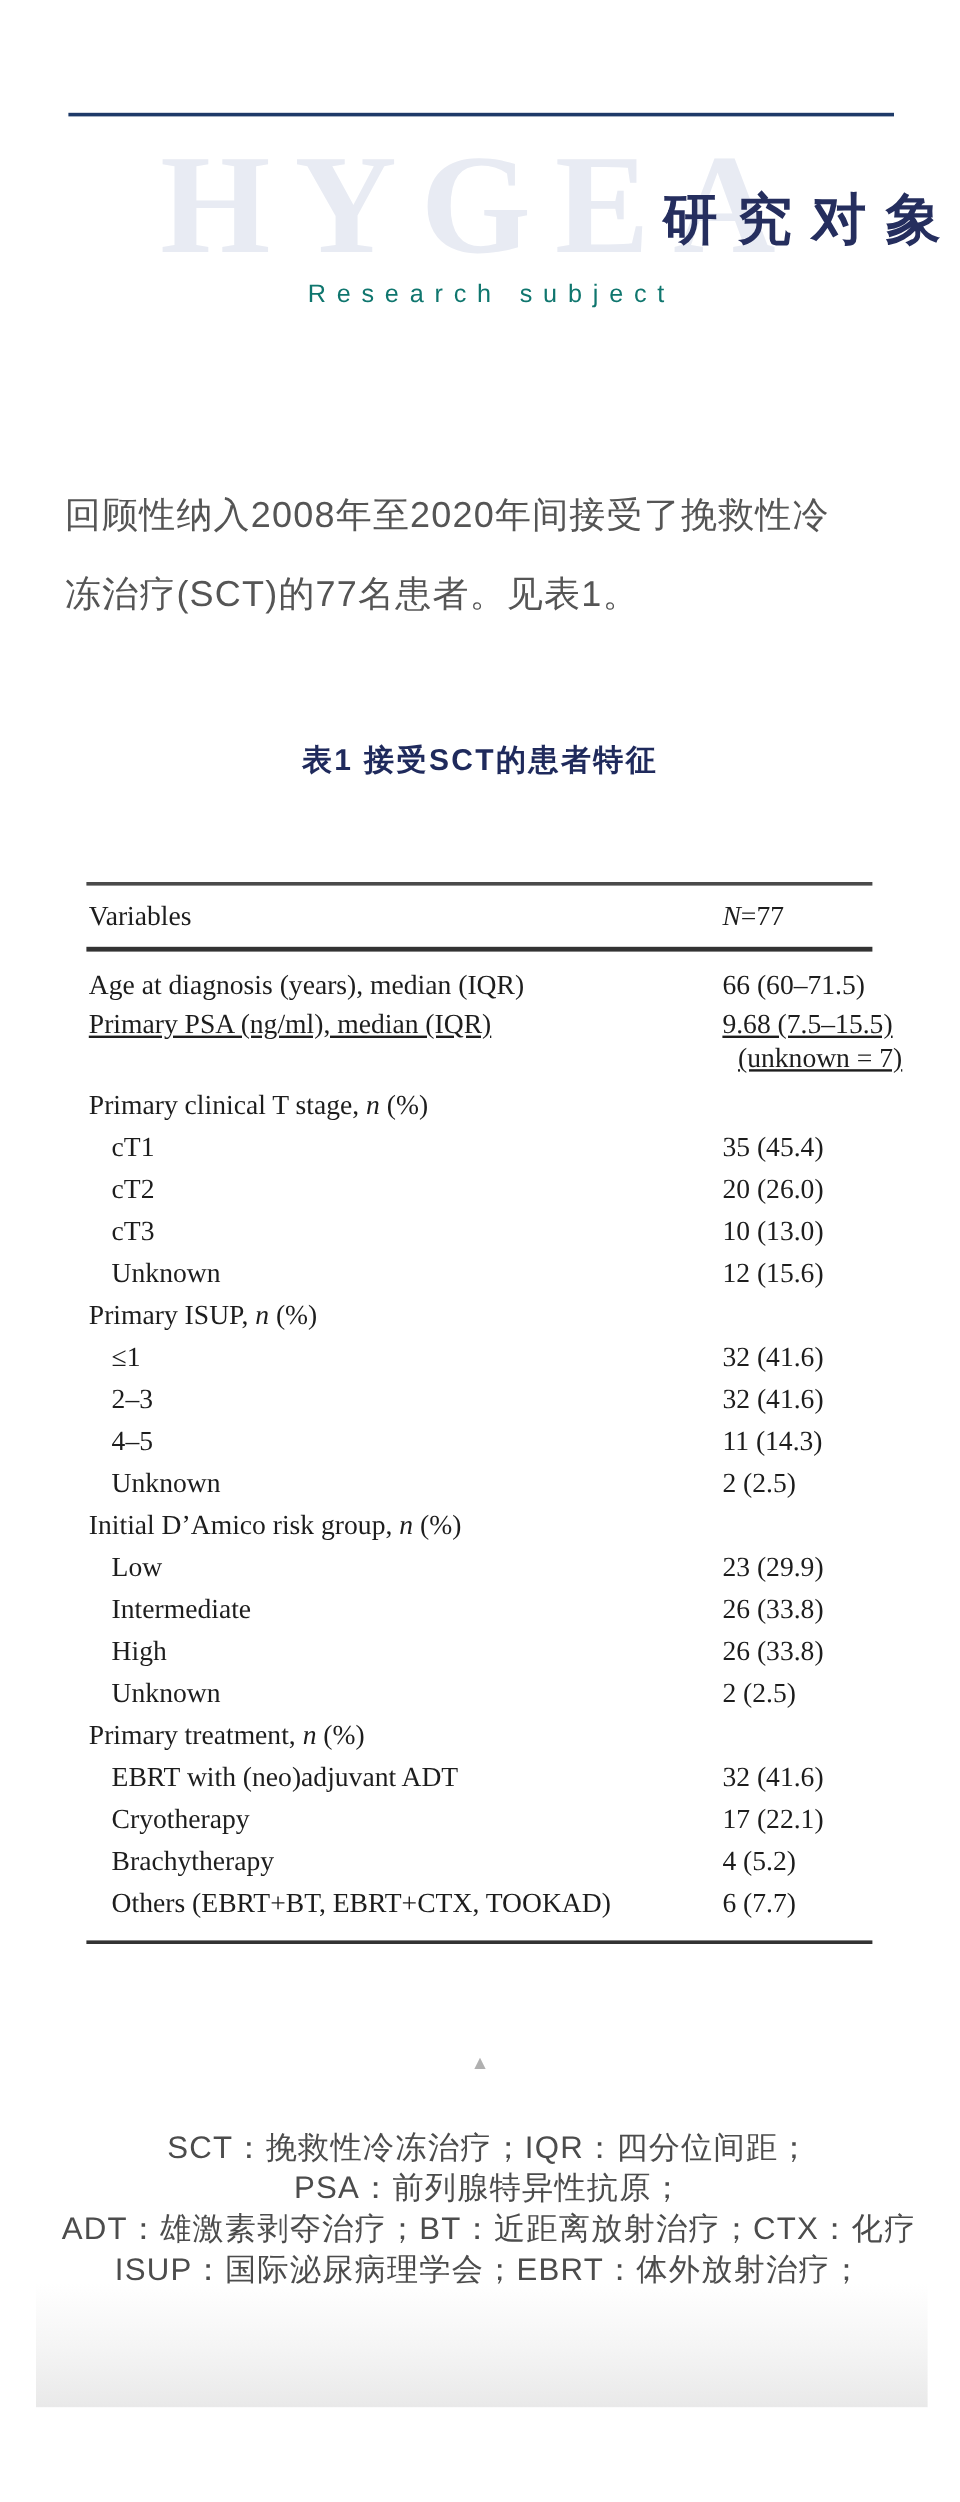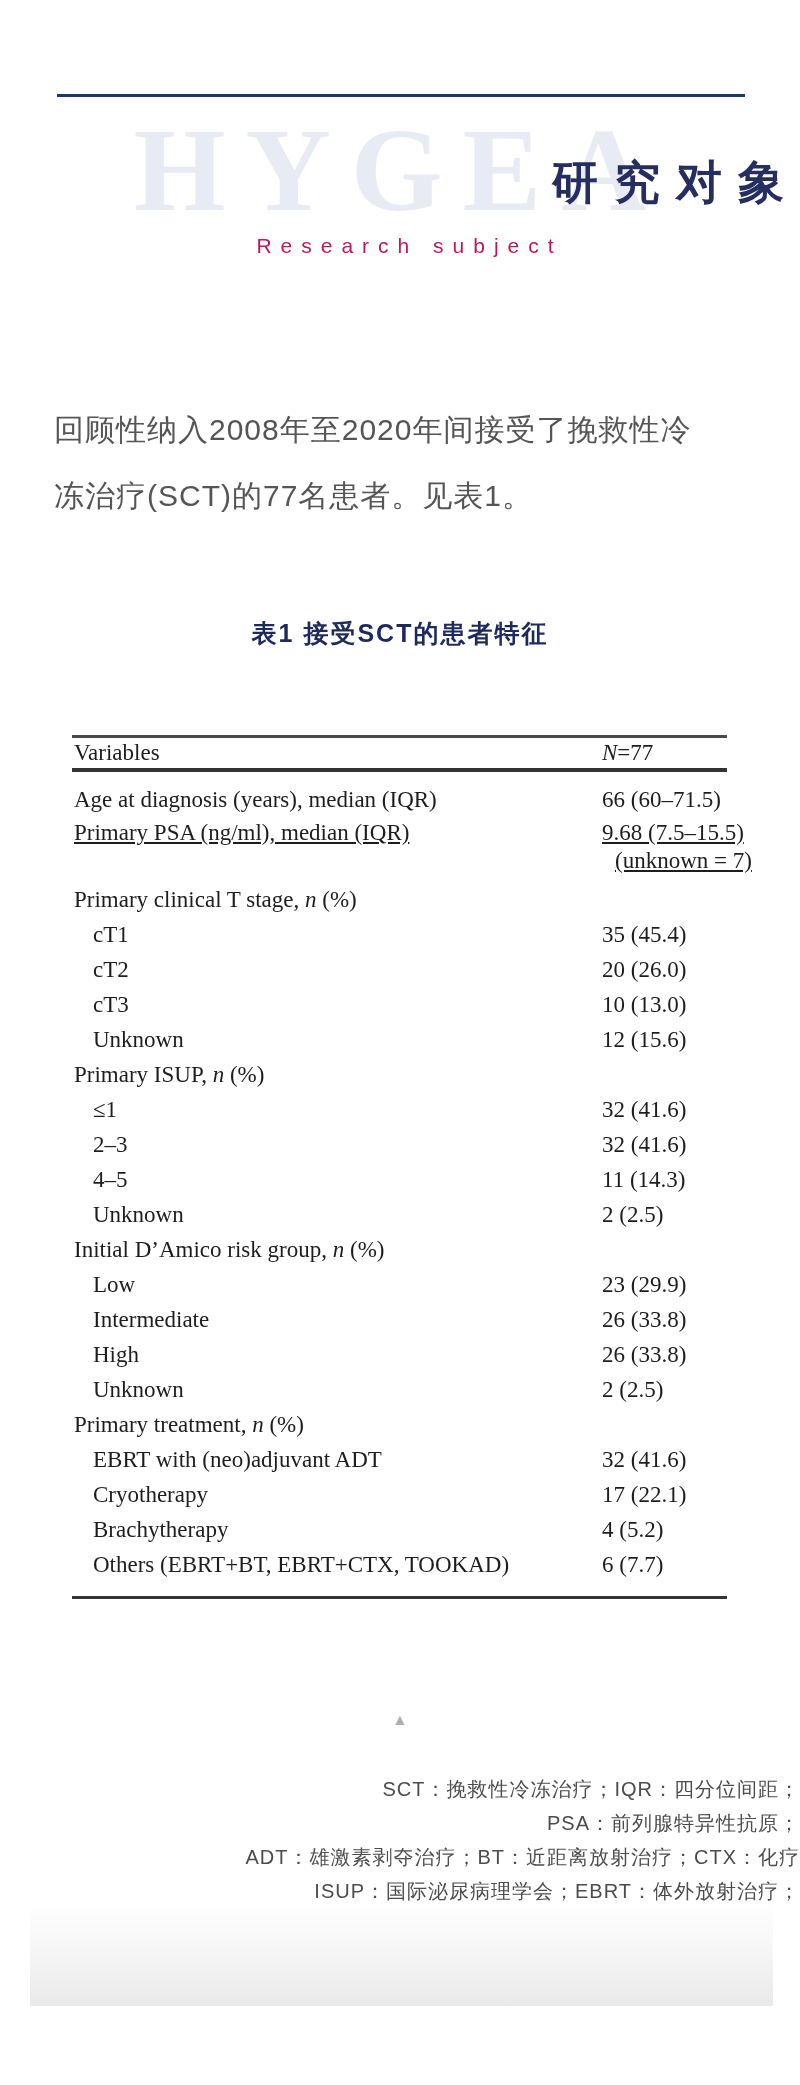--- a/index.html
+++ b/index.html
@@ -20,57 +20,57 @@
     letter-spacing:20px; color:#e8ebf3; white-space:nowrap;
   }
   .main-title {
     position:absolute; top:152px; left:0; right:0;
     text-align:right; font-weight:bold; font-size:46px;
     letter-spacing:16px; padding-left:16px; color:#252e5e;
   }
   .sub-title {
     position:absolute; top:234px; left:0; right:0;
     text-align:center; font-size:21px; letter-spacing:9px;
-    padding-left:19px; color:#be185d;
+    padding-left:19px; color:#0f766e;
   }
   .intro {
     position:absolute; top:404px; left:54px; width:710px;
     font-size:30px; letter-spacing:1px; color:#555555;
   }
   .intro .line { height:66px; line-height:52px; white-space:nowrap; }
   .table-caption {
     position:absolute; top:617px; left:0; right:0;
     text-align:center; font-weight:bold; font-size:25px;
     letter-spacing:2px; color:#1f2a5c;
   }
   .data-table {
     position:absolute; left:72px; top:735px; width:655px;
     font-family:"Liberation Serif","DejaVu Serif",serif;
     font-size:23px; color:#1d1d1d;
   }
   .t-header {
-    display:flex; align-items:center; height:37px;
+    display:flex; align-items:center; height:58px;
     border-top:3px solid #4a4a4a; border-bottom:4px solid #333333;
   }
   .t-body { padding:10px 0 14px 0; border-bottom:3px solid #333333; }
   .t-row { display:flex; height:35px; align-items:center; }
   .t-row.two-line { height:65px; align-items:flex-start;text-decoration:underline; }
   .t-row.two-line .cell { padding-top:3px; }
   .cell-label { flex:0 0 502px; padding-left:2px; }
   .cell-label.indent { padding-left:21px; }
   .cell-value { flex:1; white-space:nowrap;margin-left:28px; }
   .value-line2 { line-height:30px; padding-left:13px; }
   i { font-style:italic; }
   .collapse-arrow {
     position:absolute; top:1711px; left:0; right:0;
     text-align:center; font-size:16px; color:#b0b0b0;
   }
   .abbrev {
     position:absolute; top:1772px; left:0; right:0;
-    text-align:right; font-size:20px; letter-spacing:1px;
+    text-align:center; font-size:26px; letter-spacing:1px;
     color:#4c4c4c;
     padding-left:15px;
   }
   .abbrev .line { line-height:34px; white-space:nowrap; }
   .bottom-shade {
     position:absolute; left:30px; top:1903px; width:743px; height:103px;
     background:linear-gradient(180deg,#ffffff 0%,#f5f5f5 50%,#e9e9e9 100%);
   }
 </style>
 </head>

